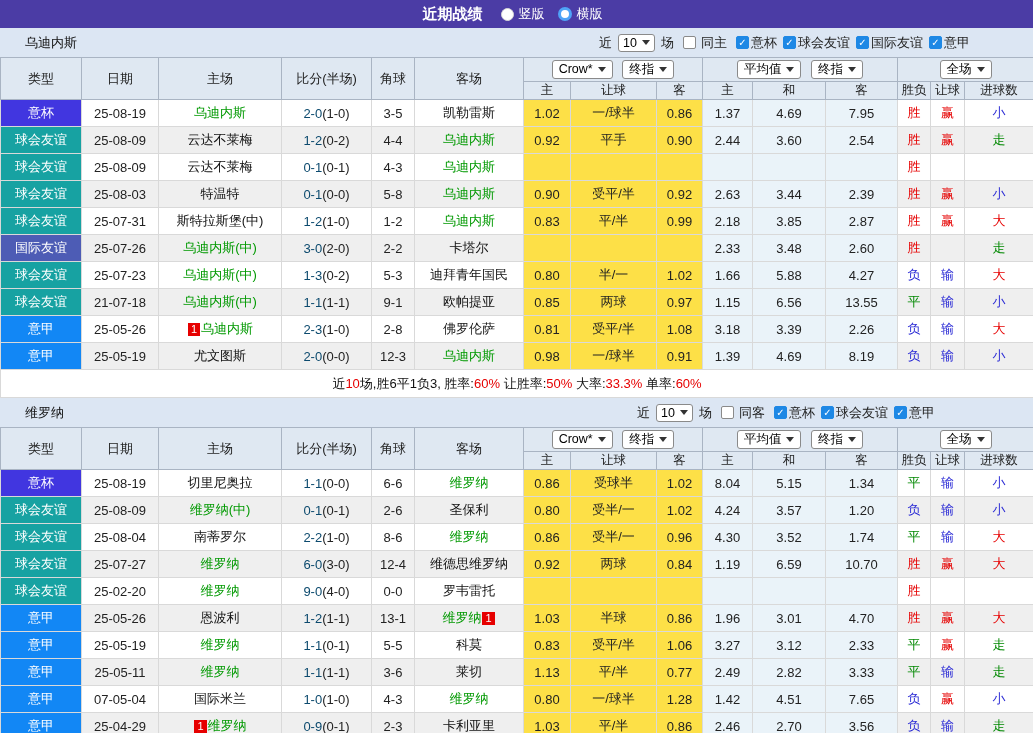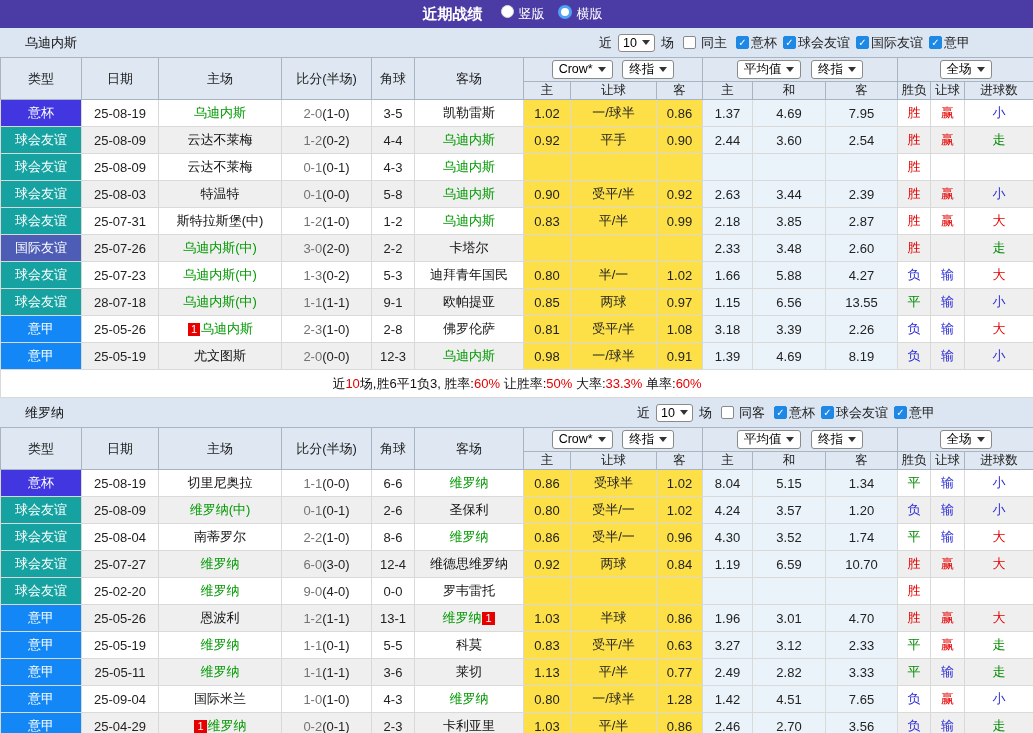--- a/index.html
+++ b/index.html
@@ -14,21 +14,21 @@
   .title-bar {
     height: 28px;
     background: #4B3CA5;
     display: flex;
     align-items: center;
     justify-content: center;
     gap: 8px;
     color: #fff;
   }
   .title-bar .title { font-weight: bold; font-size: 15px; margin-right: 10px; }
-  .radio-group { display: inline-flex; gap: 5px; }
+  .radio-group { display: inline-flex; align-items: center; gap: 5px; }
   .radio {
     display: inline-block; width: 13px; height: 13px;
     border-radius: 50%; background: #fff; border: 1px solid #d8d8d8;
   }
   .radio.checked { border: 3px solid #4FA3F7; width: 14px; height: 14px; }
   .radio-label { font-size: 13px; color: #fff; margin-right: 8px; }
   
   .filter-bar {
     position: relative;
     height: 29px;
@@ -84,21 +84,21 @@
   tbody tr:nth-child(even) { background: #EFEFEF; }
   td.odds { background: #fde047; }
   td.avg  { background: #EAF3F9; }
   td.type-cell { padding: 0; }
   .badge {
     width: 100%; height: 26px; line-height: 26px;
     color: #fff; text-align: center; font-size: 13px;
   }
   .team-grn { color: #009900; }
   .team-blk { color: #111; }
-  .ft { color: #737373; }
+  .ft { color: #0c4a6e; }
   .ht { color: #222; }
   .num-badge {
     display: inline-block; background: #E60000; color: #fff;
     font-size: 11px; line-height: 13px; padding: 0 3px; margin: 0 1px;
   }
   tfoot td {
     border: 1px solid #D9D9D9; background: #fff;
     height: 28px; text-align: center; font-size: 13px;
   }
 </style>
@@ -333,21 +333,21 @@
           <td class="avg">5.88</td>
           <td class="avg">4.27</td>
           <td class="res" style="color: rgb(43, 43, 213);">负</td>
           <td class="res" style="color: rgb(43, 43, 213);">输</td>
           <td class="res" style="color: rgb(230, 0, 0);">大</td>
         </tr>
         <tr>
           <td class="type-cell">
             <div class="badge" style="background: rgb(23, 162, 162);">球会友谊</div>
           </td>
-          <td class="date">28-07-18</td>
+          <td class="date">21-07-18</td>
           <td class="team-cell"><span class="team-grn">乌迪内斯(中)</span></td>
           <td class="score"><span class="ft">1-1</span><span class="ht">(1-1)</span></td>
           <td class="corner">9-1</td>
           <td class="team-cell"><span class="team-blk">欧帕提亚</span></td>
           <td class="odds">0.85</td>
           <td class="odds">两球</td>
           <td class="odds">0.97</td>
           <td class="avg">1.15</td>
           <td class="avg">6.56</td>
           <td class="avg">13.55</td>
@@ -606,21 +606,21 @@
           <td class="type-cell">
             <div class="badge" style="background: rgb(18, 135, 245);">意甲</div>
           </td>
           <td class="date">25-05-19</td>
           <td class="team-cell"><span class="team-grn">维罗纳</span></td>
           <td class="score"><span class="ft">1-1</span><span class="ht">(0-1)</span></td>
           <td class="corner">5-5</td>
           <td class="team-cell"><span class="team-blk">科莫</span></td>
           <td class="odds">0.83</td>
           <td class="odds">受平/半</td>
-          <td class="odds">0.63</td>
+          <td class="odds">1.06</td>
           <td class="avg">3.27</td>
           <td class="avg">3.12</td>
           <td class="avg">2.33</td>
           <td class="res" style="color: rgb(0, 136, 0);">平</td>
           <td class="res" style="color: rgb(230, 0, 0);">赢</td>
           <td class="res" style="color: rgb(0, 136, 0);">走</td>
         </tr>
         <tr>
           <td class="type-cell">
             <div class="badge" style="background: rgb(18, 135, 245);">意甲</div>
@@ -637,42 +637,42 @@
           <td class="avg">2.82</td>
           <td class="avg">3.33</td>
           <td class="res" style="color: rgb(0, 136, 0);">平</td>
           <td class="res" style="color: rgb(43, 43, 213);">输</td>
           <td class="res" style="color: rgb(0, 136, 0);">走</td>
         </tr>
         <tr>
           <td class="type-cell">
             <div class="badge" style="background: rgb(18, 135, 245);">意甲</div>
           </td>
-          <td class="date">25-09-04</td>
+          <td class="date">07-05-04</td>
           <td class="team-cell"><span class="team-blk">国际米兰</span></td>
           <td class="score"><span class="ft">1-0</span><span class="ht">(1-0)</span></td>
           <td class="corner">4-3</td>
           <td class="team-cell"><span class="team-grn">维罗纳</span></td>
           <td class="odds">0.80</td>
           <td class="odds">一/球半</td>
           <td class="odds">1.28</td>
           <td class="avg">1.42</td>
           <td class="avg">4.51</td>
           <td class="avg">7.65</td>
           <td class="res" style="color: rgb(43, 43, 213);">负</td>
           <td class="res" style="color: rgb(230, 0, 0);">赢</td>
           <td class="res" style="color: rgb(43, 43, 213);">小</td>
         </tr>
         <tr>
           <td class="type-cell">
             <div class="badge" style="background: rgb(18, 135, 245);">意甲</div>
           </td>
           <td class="date">25-04-29</td>
           <td class="team-cell"><span class="num-badge">1</span><span class="team-grn">维罗纳</span></td>
-          <td class="score"><span class="ft">0-2</span><span class="ht">(0-1)</span></td>
+          <td class="score"><span class="ft">0-9</span><span class="ht">(0-1)</span></td>
           <td class="corner">2-3</td>
           <td class="team-cell"><span class="team-blk">卡利亚里</span></td>
           <td class="odds">1.03</td>
           <td class="odds">平/半</td>
           <td class="odds">0.86</td>
           <td class="avg">2.46</td>
           <td class="avg">2.70</td>
           <td class="avg">3.56</td>
           <td class="res" style="color: rgb(43, 43, 213);">负</td>
           <td class="res" style="color: rgb(43, 43, 213);">输</td>

